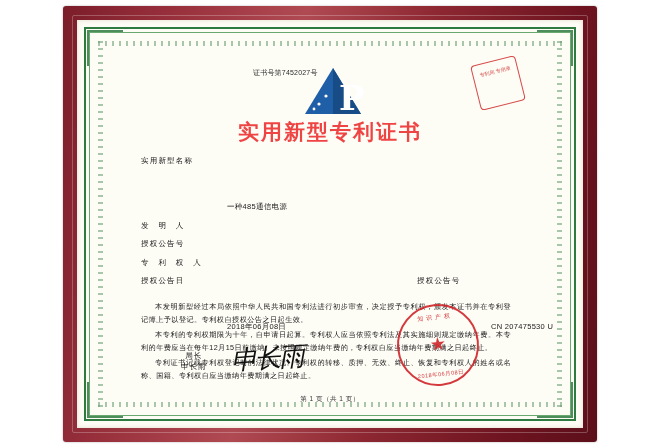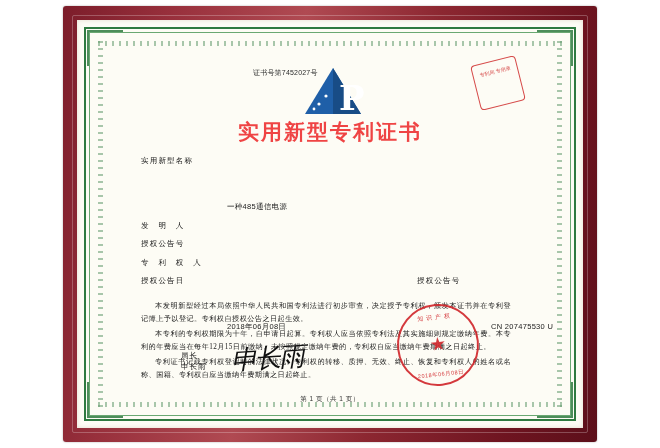--- a/index.html
+++ b/index.html
@@ -193,30 +193,31 @@
     position: absolute;
     left: 38px;
     right: 30px;
     top: 258px;
     font-size: 7.2px;
     line-height: 13px;
     color: #1a1a1a;
     text-align: justify;
     letter-spacing: 0.4px;
   }
-  .para p { margin: 0 16px 2px 0; text-indent: 14px; font-family: Liberation Serif, serif; }
+  .para p { margin: 0 16px 2px 0; text-indent: 14px; }
 
   .sign-block {
     position: absolute;
     left: 78px;
     bottom: 36px;
     font-size: 7.5px;
     line-height: 11px;
     color: #1a1a1a;
     letter-spacing: 1px;
+    text-align: center;
   }
 
   .signature {
     position: absolute;
     left: 128px;
     bottom: 32px;
     font-family: "DejaVu Serif", serif;
     font-size: 26px;
     color: #111;
     font-style: italic;

